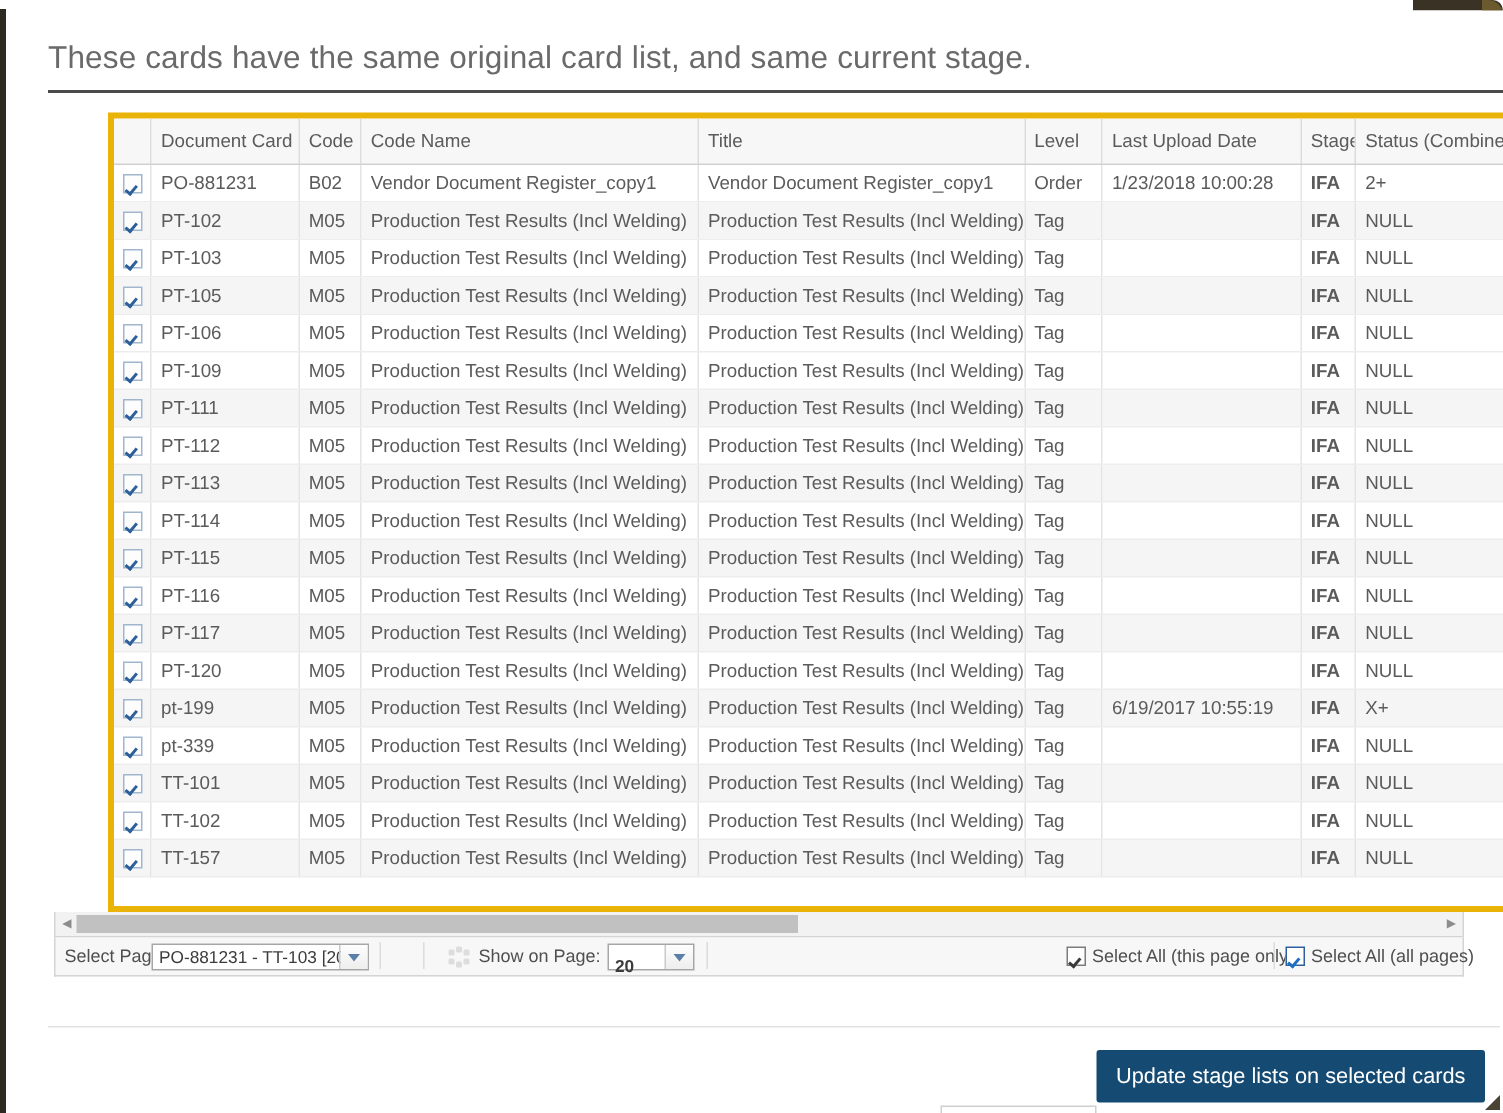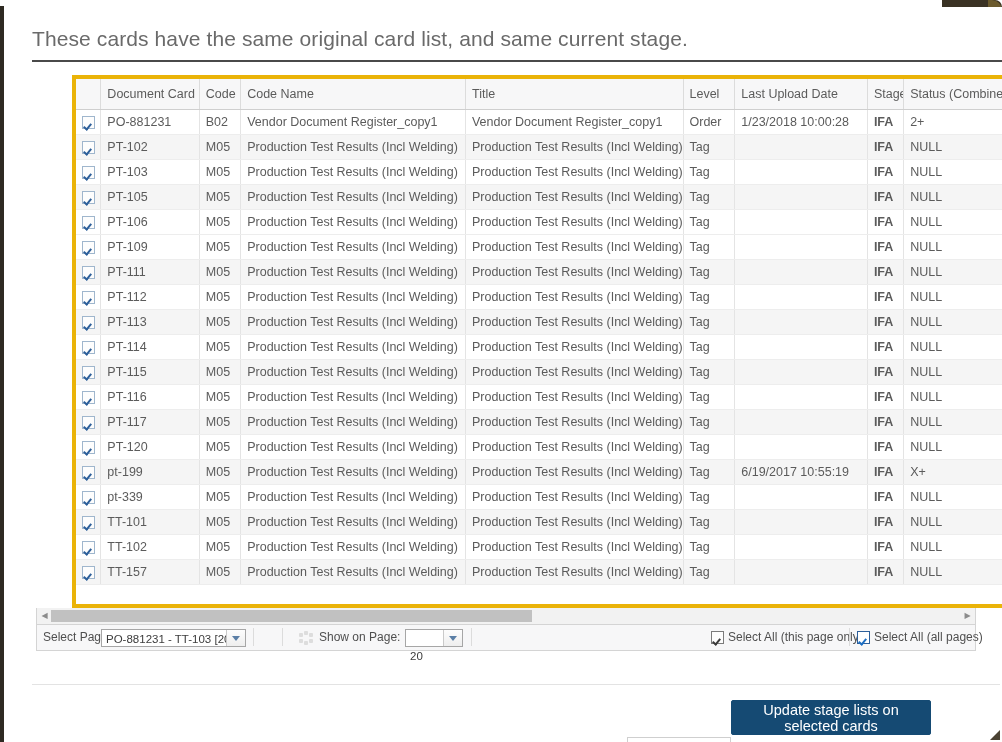--- a/index.html
+++ b/index.html
@@ -189,21 +189,21 @@
   .spinner i:nth-child(4){left:5px;top:10px;}
   .spinner i:nth-child(5){left:0px;top:8px;}
   .spinner i:nth-child(6){left:0px;top:2px;}
   .lbl-show { left: 254px; top: 0; }
   .sel-show {
     position: absolute; left: 360px; top: 4px;
     width: 58px; height: 18px;
     border: 1px solid #a6a6a6; background: #fff;
     font-size: 11.5px; color: #3c3c3c;
   }
-  .sel-show .txt { position: absolute; left: 4px; top: 18px; line-height: 16px; }
+  .sel-show .txt { position: absolute; left: 4px; top: 7px; line-height: 16px; font-weight: bold; }
   .sel-show .drop {
     position: absolute; right: 0; top: 0; width: 19px; height: 16px;
     background: linear-gradient(#fdfdfd,#eeeeee);
     border-left: 1px solid #cacaca;
     display: flex; align-items: center; justify-content: center;
   }
   .selall {
     position: absolute; top: 0; height: 24px;
     display: flex; align-items: center; gap: 4px;
     font-size: 12px; color: #4f4f4f; white-space: nowrap;
@@ -242,21 +242,21 @@
     background: #ffffff;
     border: 1px solid #cfcfcf;
     color: #767676;
     font-size: 15px;
     font-family: "Liberation Sans", sans-serif;
     cursor: pointer;
     margin-top: 37px;
   }
   .btn-primary {
     position: absolute; left: 727px; top: 693px;
-    width: 200px; height: 35px;
+    width: 259px; height: 35px;
     background: #154a73;
     border: 1px solid #154a73;
     color: #ffffff;
     font-size: 14.5px;
     font-family: "Liberation Sans", sans-serif;
     cursor: pointer;
     border-radius: 2px;
   }
 </style>
 </head>

